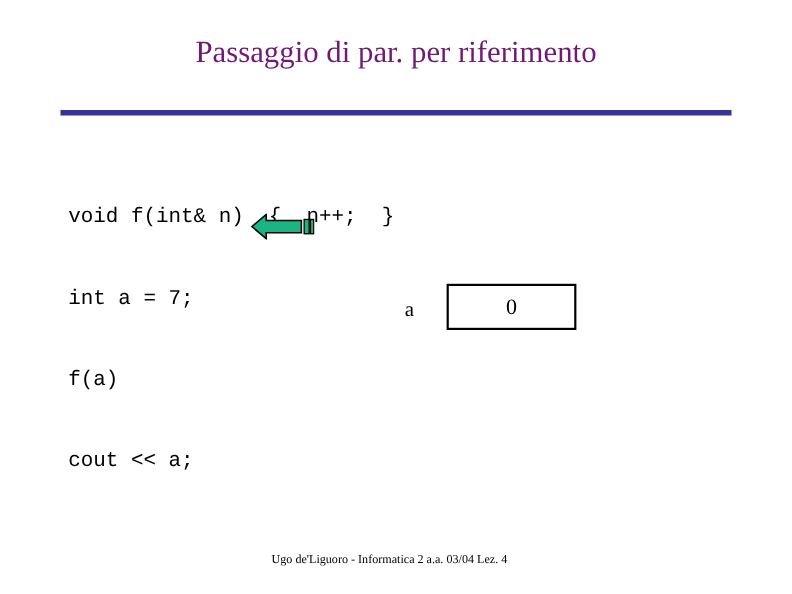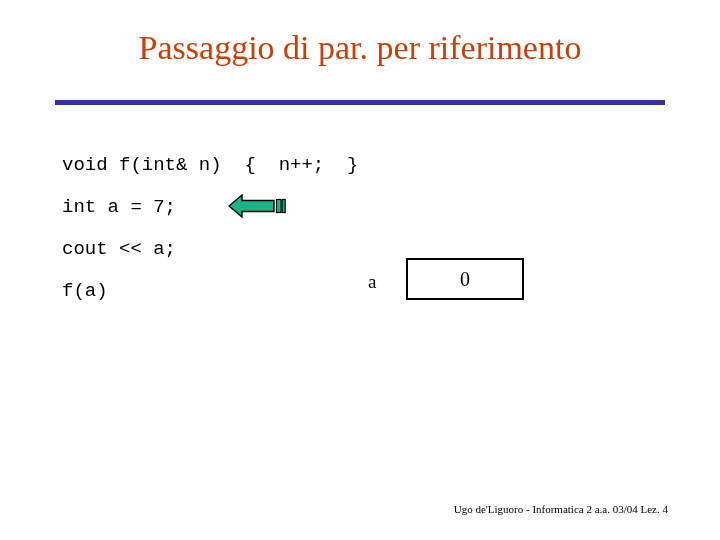--- a/index.html
+++ b/index.html
@@ -26,23 +26,23 @@
   }
 
   
   #slide-title {
     position: absolute;
     left: 40px;
     top: 26px;
     width: 640px;
     text-align: center;
     font-family: "Liberation Serif", "DejaVu Serif", serif;
-    font-size: 34px;
+    font-size: 28px;
     line-height: 44px;
-    color: #c2410c;
+    color: #701a75;
     white-space: nowrap;
   }
 
   
   #title-rule {
     position: absolute;
     left: 55px;
     top: 100px;
     width: 610px;
     height: 5px;
@@ -56,20 +56,21 @@
     top: 152px;
     font-family: "Liberation Mono", "DejaVu Sans Mono", monospace;
     font-size: 19px;
     color: #000000;
   }
   .code-line {
     height: 42px;
     line-height: 26px;
     white-space: pre;
     position: relative;
+    margin-top: 32px;
   }
 
   
   #assign-arrow {
     position: absolute;
     left: 228px;
     top: 194px;
     width: 58px;
     height: 24px;
   }
@@ -106,43 +107,43 @@
     font-size: 20px;
     color: #000000;
   }
 
   
   #footer {
     position: absolute;
     left: 40px;
     top: 503px;
     width: 640px;
-    text-align: right;
+    text-align: center;
     padding-right: 12px;
     box-sizing: border-box;
     font-family: "Liberation Serif", "DejaVu Serif", serif;
     font-size: 11px;
     color: #000000;
     white-space: nowrap;
   }
 </style>
 </head>
 <body>
 
 <div id="slide">
 
   <div id="slide-title">Passaggio di par. per riferimento</div>
 
   <div id="title-rule"></div>
 
   <div id="code-block">
     <div class="code-line">void f(int&amp; n)  {  n++;  }</div>
     <div class="code-line">int a = 7;</div>
+    <div class="code-line">f(a)</div>
     <div class="code-line">cout &lt;&lt; a;</div>
-    <div class="code-line">f(a)</div>
   </div>
 
   <div id="assign-arrow">
     <svg width="58" height="24" viewBox="0 0 58 24" xmlns="http://www.w3.org/2000/svg">
       <polygon points="1,12 14,1 14,6.5 46,6.5 46,17.5 14,17.5 14,23" fill="#1bb485" stroke="#000000" stroke-width="1.4" stroke-linejoin="miter"></polygon>
       <rect x="48.5" y="5.5" width="4.6" height="13" fill="#1bb485" stroke="#000000" stroke-width="1.2"></rect>
       <rect x="54.2" y="5.5" width="3.0" height="13" fill="#1bb485" stroke="#000000" stroke-width="1.2"></rect>
     </svg>
   </div>
 

